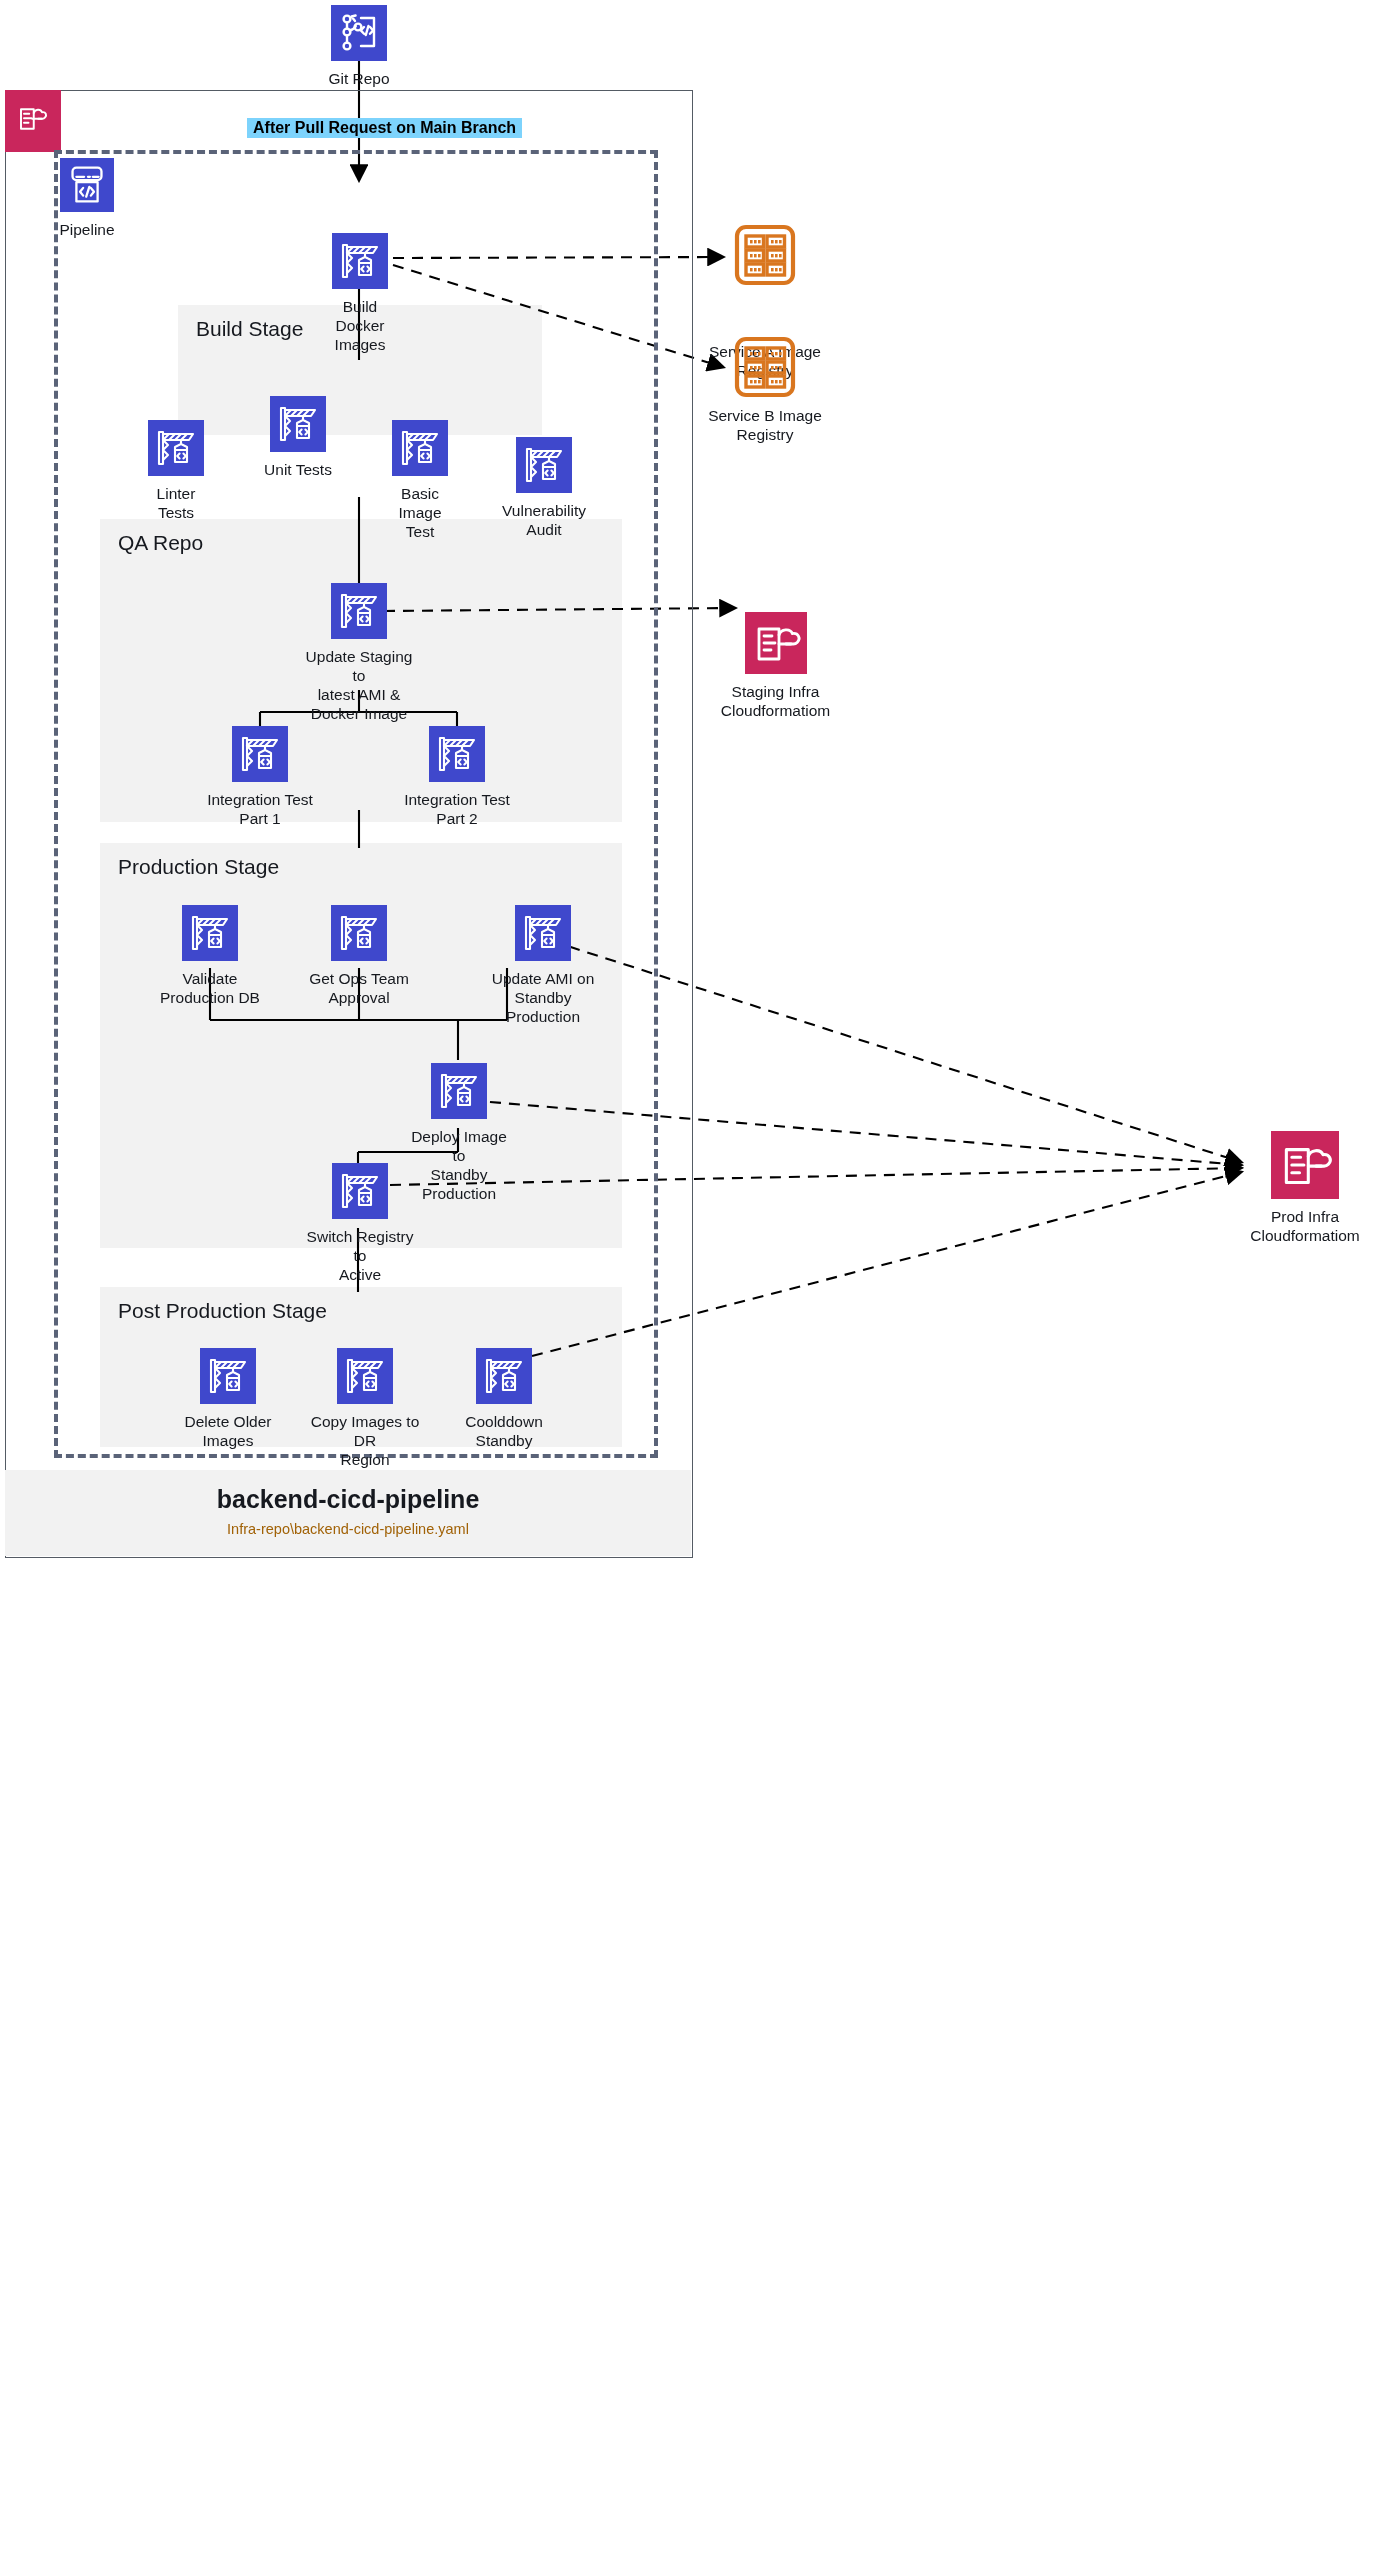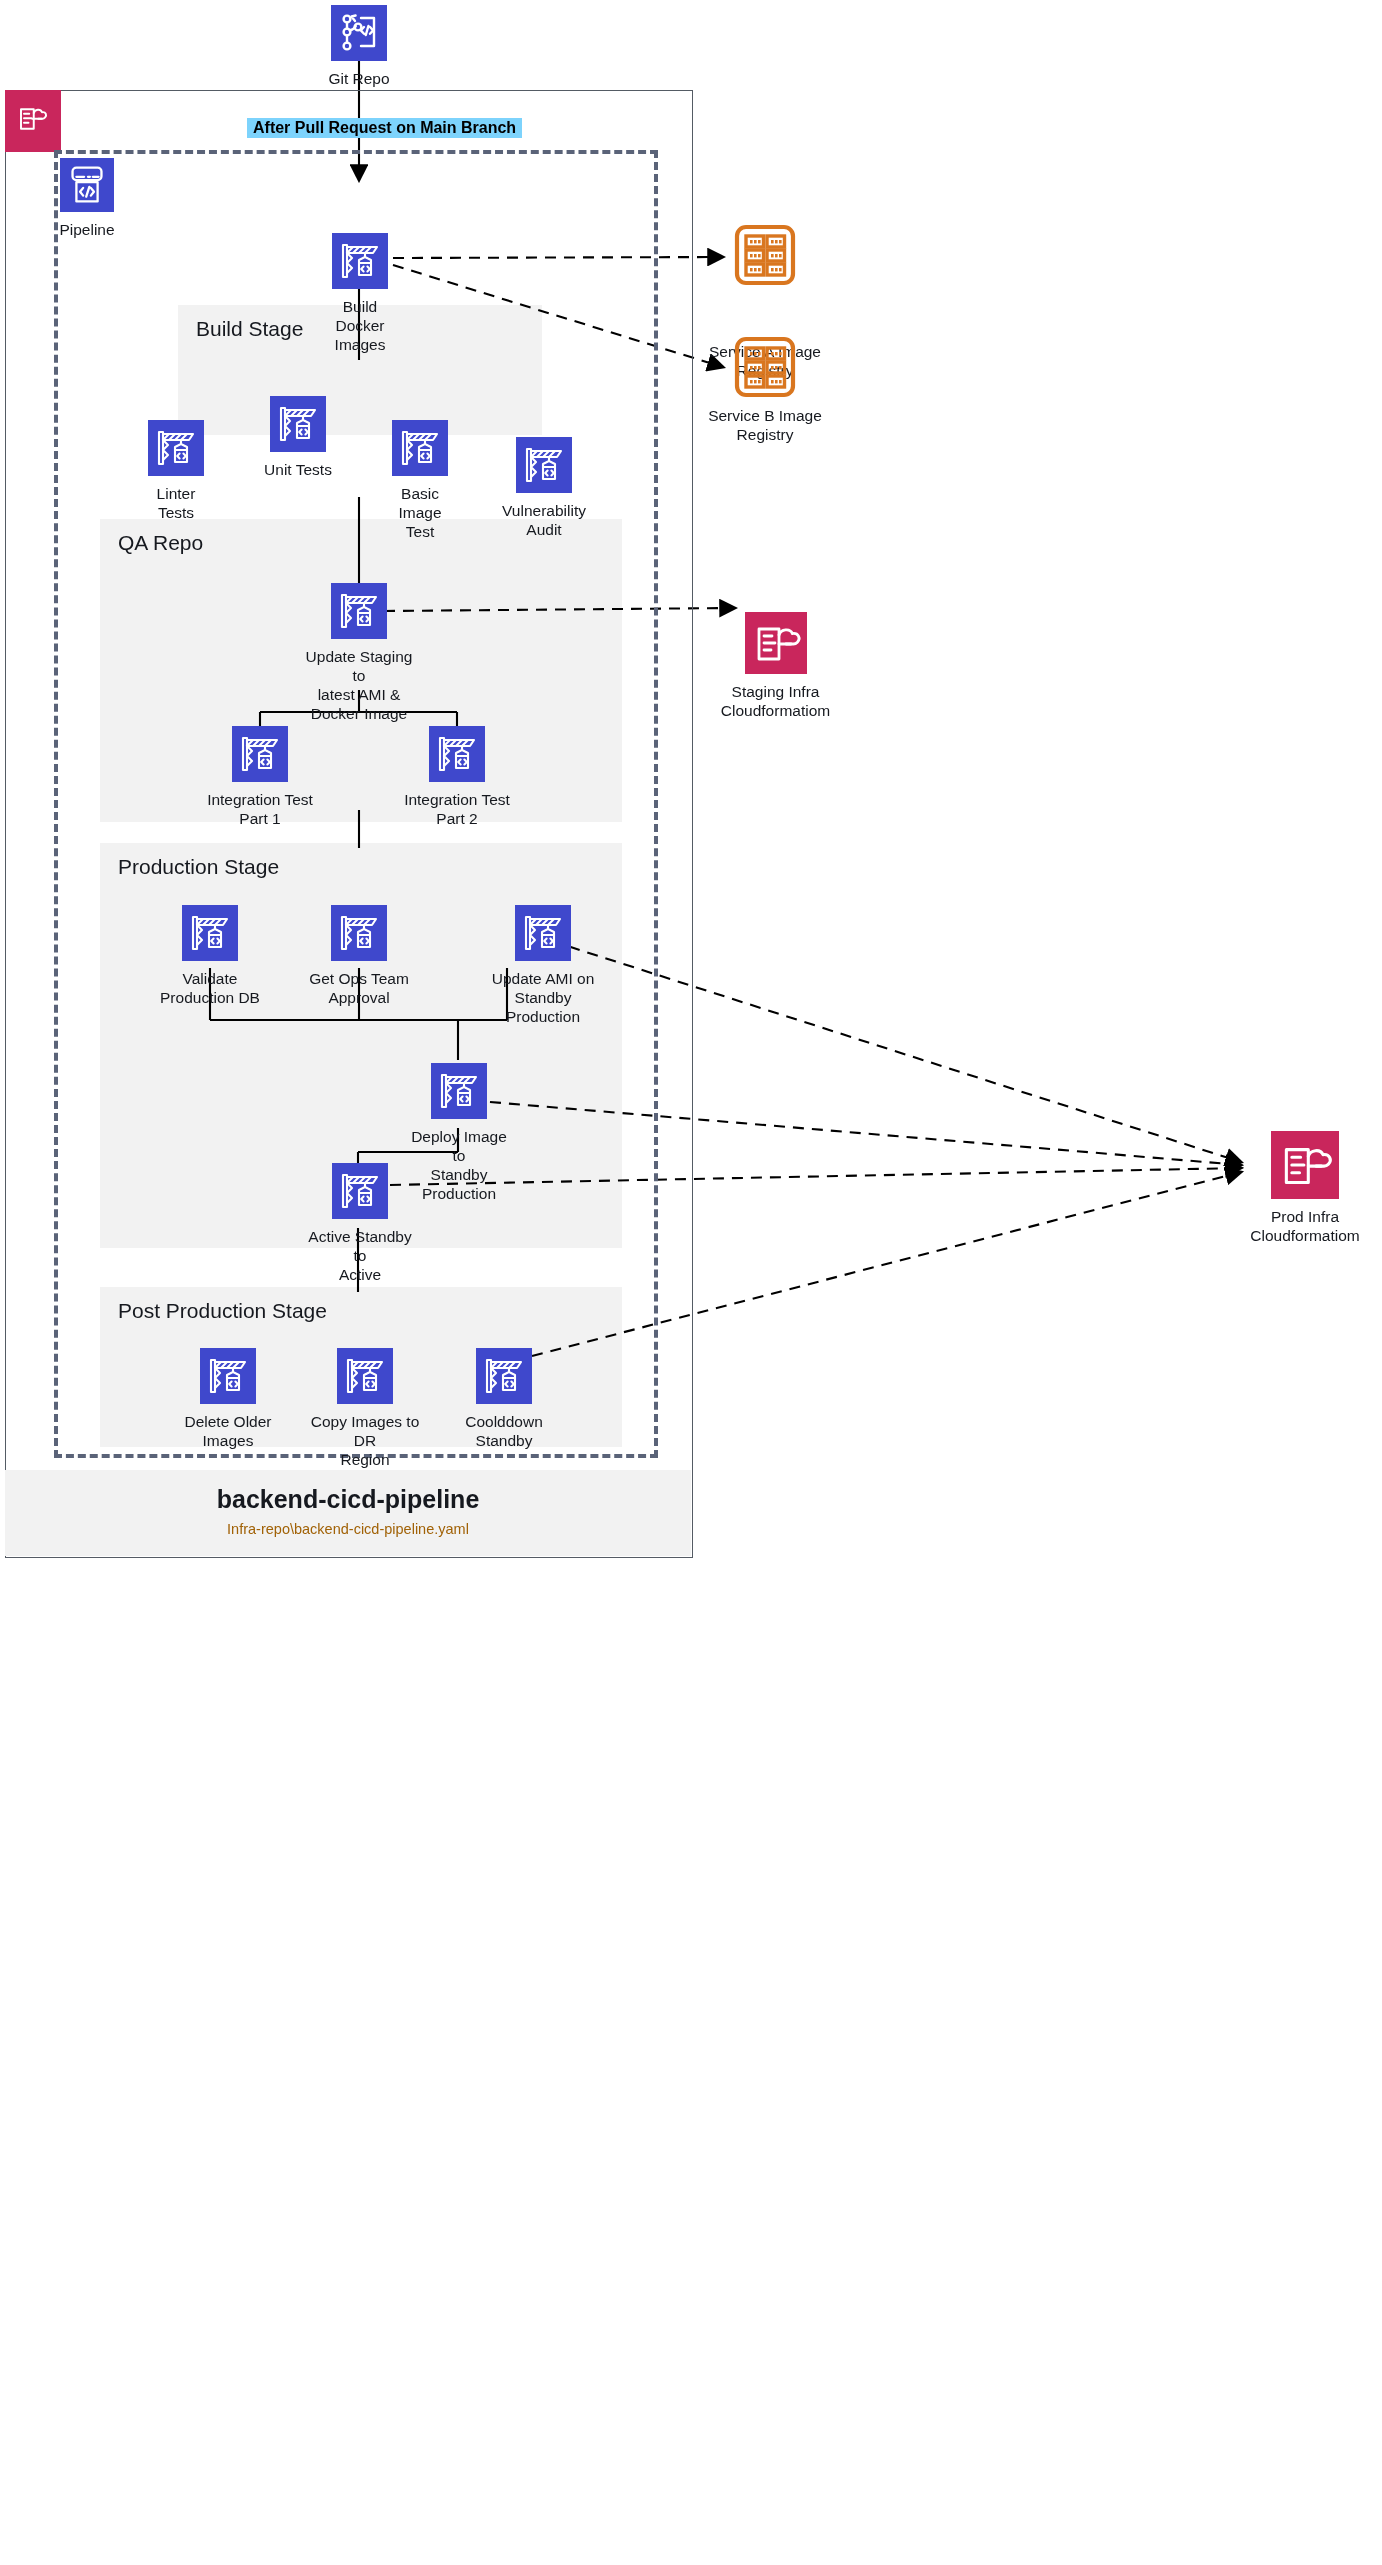--- a/index.html
+++ b/index.html
@@ -379,21 +379,21 @@
         <path d="M11,12 h4 v32 h-4 z"></path>
             <path d="M15,14 h30 l-4,6 h-26 z"></path>
         <path d="M15,20 l6,-6 M21,20 l6,-6 M27,20 l6,-6 M33,20 l6,-6"></path>
         <path d="M15,20 l5,5 M20,25 l-5,5 M15,30 l5,5 M20,35 l-5,5"></path>
         <path d="M33,20 v4 M27,27 l6,-3 l6,3 v3 h-12 z"></path>
             <rect x="27" y="30" width="12" height="12"></rect>
         <path d="M31.6,33.6 l-2.4,2.4 l2.4,2.4 M35.4,33.6 l2.4,2.4 l-2.4,2.4"></path>
           </g>
         </svg>
     </span>
-    <span class="cap">Active Standby to
+    <span class="cap">Switch Registry to
 Active</span>
   </div>
 
   <div class="node" style="left:172px;top:1348px;width:112px;">
     <span class="glyph">
       <svg width="56" height="56" viewBox="0 0 56 56">
           <rect width="56" height="56" fill="#3f48cc"></rect>
       <g fill="none" stroke="#fff" stroke-width="2.1" stroke-linejoin="round" stroke-linecap="round">
         <path d="M11,12 h4 v32 h-4 z"></path>
             <path d="M15,14 h30 l-4,6 h-26 z"></path>

